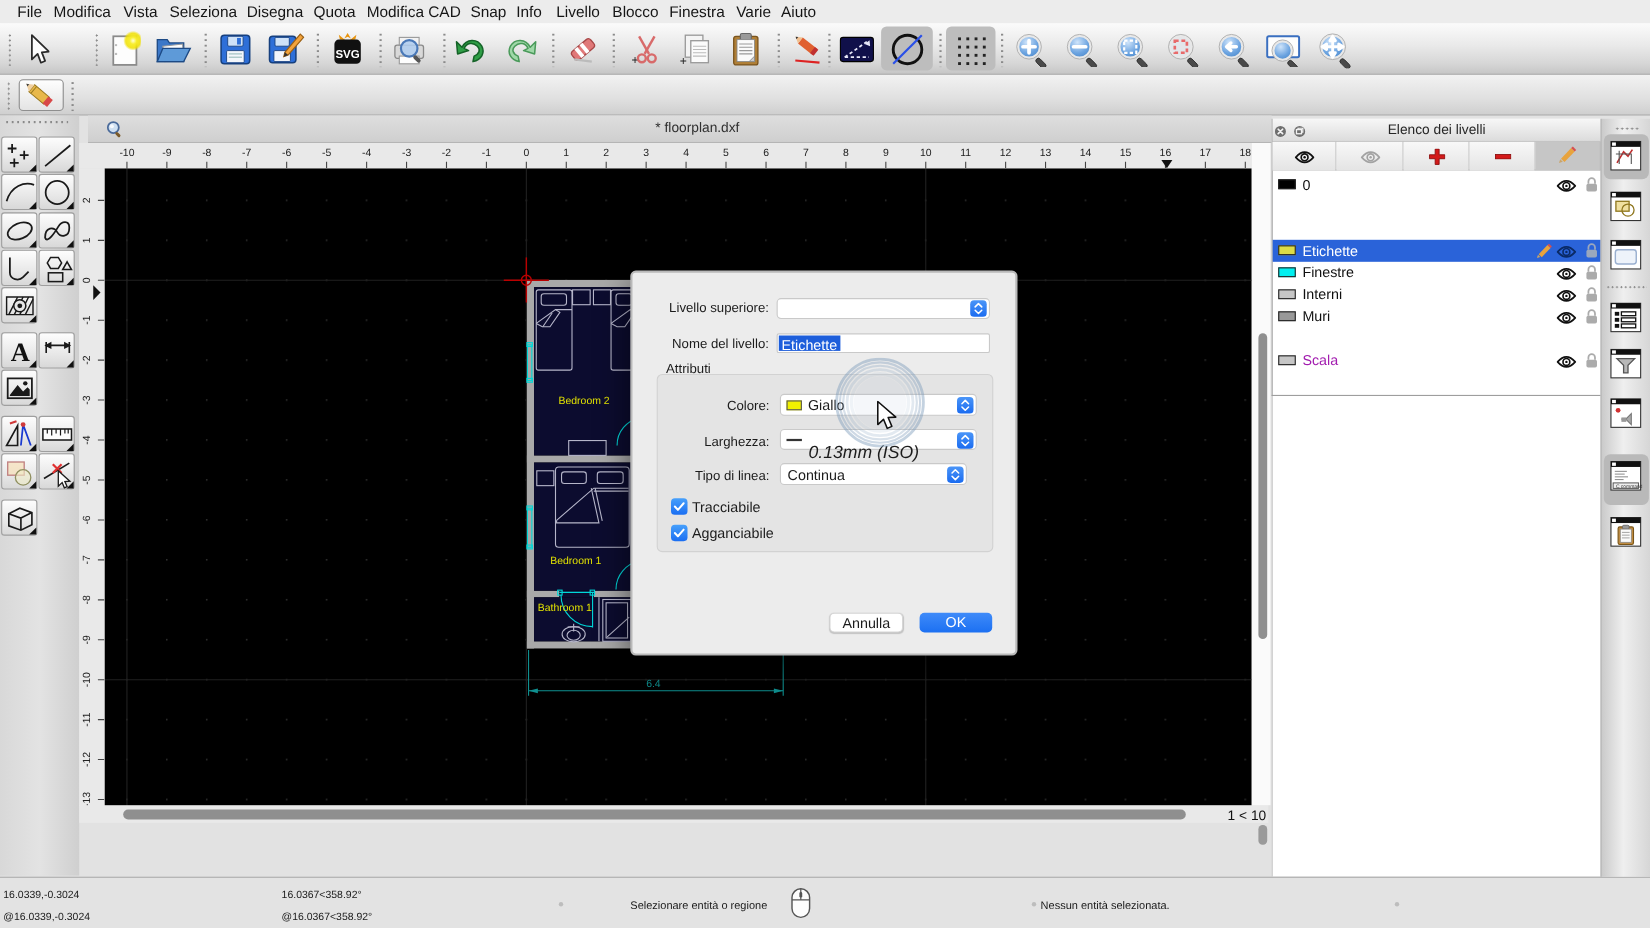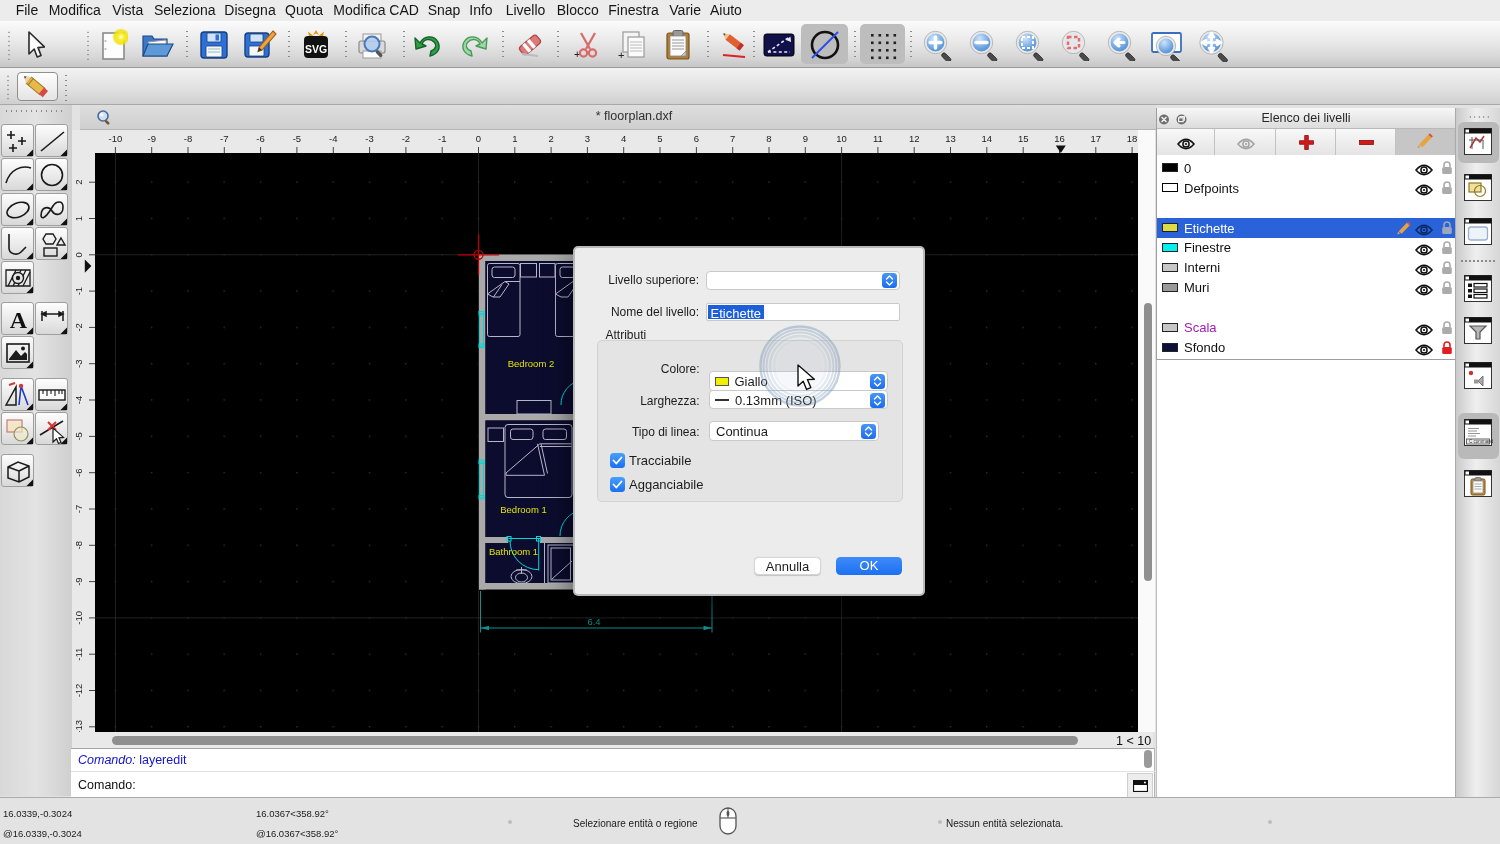--- a/index.html
+++ b/index.html
@@ -704,33 +704,20 @@
     </g>
   </svg>
   </div>
   <div id="hscrollrow"></div>
   <div id="hthumb"></div>
   <div id="pagetext">1 &lt; 10</div>
   <div id="vscroll"></div>
   <div id="vthumb"></div>
   <div id="vthumb2"></div>
 
-  <div id="cmdpanel">
-    <div id="cmdhist"><i>Comando:</i> layeredit</div>
-    <div id="cmdrow">
-        <span class="lbl">Comando:</span>
-      </div>
-      <div style="position:absolute; left:1056px; top:23.5px; width:25.5px; height:25px; background:#ededed; border:1px solid #cfcfcf;">
-        <svg style="position:absolute;left:4.5px;top:6px" width="15" height="12" viewBox="0 0 15 12">
-          <rect x="0.5" y="0.5" width="14" height="11" fill="#fff" stroke="#111" stroke-width="1.2"></rect>
-          <rect x="0.5" y="0.5" width="14" height="4.5" fill="#111"></rect>
-          <rect x="11" y="1.7" width="1.8" height="1.6" fill="#fff"></rect>
-        </svg>
-      </div>
-  </div>
   <div id="statusbar">
     <div style="left:3px; top:10px">16.0339,-0.3024</div>
     <div style="left:3px; top:30px">@16.0339,-0.3024</div>
     <div style="left:256px; top:10px">16.0367&lt;358.92°</div>
     <div style="left:256px; top:30px">@16.0367&lt;358.92°</div>
     <div style="left:573px; top:20px; font-size:10px">Selezionare entità o regione</div>
     <div style="left:946px; top:20px; font-size:10px">Nessun entità selezionata.</div>
     <div style="left:508px; top:22px; width:4px; height:4px; background:#bdbdbd; border-radius:2px"></div>
     <div style="left:938px; top:22px; width:4px; height:4px; background:#bdbdbd; border-radius:2px"></div>
     <div style="left:1268px; top:22px; width:4px; height:4px; background:#bdbdbd; border-radius:2px"></div>
@@ -787,33 +774,20 @@
         <span style="position:absolute;left:258px;top:4px"><svg width="18" height="12" viewBox="0 0 18 12">
             <path d="M1 6 Q9 -3.2 17 6 Q9 15.2 1 6 Z" fill="none" stroke="#111" stroke-width="1.6"></path>
             <circle cx="9" cy="6" r="3.1" fill="none" stroke="#111" stroke-width="1.5"></circle>
             <circle cx="9" cy="6" r="1.1" fill="#111"></circle>
           </svg></span>
         <span style="position:absolute;left:284px;top:3px"><svg width="12" height="14" viewBox="0 0 12 14">
             <path d="M3 6 L3 4 A3 3 0 0 1 9 4 L9 6" fill="none" stroke="#ababab" stroke-width="1.6"></path>
             <rect x="1.2" y="6" width="9.6" height="7" rx="1.6" fill="#ababab"></rect>
           </svg></span>
       </div>
-      <div class="lrow" style="top:70.1px; ">
-        <span class="sw" style="background:#ffffff; border-color:#000"></span>
-        <span class="nm" style="color:#101010">Defpoints</span>
-        <span style="position:absolute;left:258px;top:4px"><svg width="18" height="12" viewBox="0 0 18 12">
-            <path d="M1 6 Q9 -3.2 17 6 Q9 15.2 1 6 Z" fill="none" stroke="#111" stroke-width="1.6"></path>
-            <circle cx="9" cy="6" r="3.1" fill="none" stroke="#111" stroke-width="1.5"></circle>
-            <circle cx="9" cy="6" r="1.1" fill="#111"></circle>
-          </svg></span>
-        <span style="position:absolute;left:284px;top:3px"><svg width="12" height="14" viewBox="0 0 12 14">
-            <path d="M3 6 L3 4 A3 3 0 0 1 9 4 L9 6" fill="none" stroke="#ababab" stroke-width="1.6"></path>
-            <rect x="1.2" y="6" width="9.6" height="7" rx="1.6" fill="#ababab"></rect>
-          </svg></span>
-      </div>
       <div class="lrow" style="top:110.0px; background:#2a63d9;">
         <span class="sw" style="background:#dcdc46; border-color:#222"></span>
         <span class="nm" style="color:#fff">Etichette</span>
         <span style="position:absolute;left:239px;top:3px"><svg width="15" height="14" viewBox="0 0 15 14">
             <path d="M4.2 12.6 L1.2 13.5 L2.2 10.6 Z" fill="#caa56a"></path>
             <path d="M2.8 10.2 L10.8 1.8 L13.6 4.4 L5.6 12.8 Z" fill="#e8a33d"></path>
             <path d="M10.8 1.8 L12.2 0.6 L14.8 3.2 L13.6 4.4 Z" fill="#d65050"></path>
           </svg></span>
         <span style="position:absolute;left:258px;top:4px"><svg width="18" height="12" viewBox="0 0 18 12">
             <path d="M1 6 Q9 -3.2 17 6 Q9 15.2 1 6 Z" fill="none" stroke="#0a2a66" stroke-width="1.6"></path>
@@ -868,33 +842,20 @@
         <span class="sw" style="background:#c6c6c6; border-color:#222"></span>
         <span class="nm" style="color:#a21caf">Scala</span>
         <span style="position:absolute;left:258px;top:4px"><svg width="18" height="12" viewBox="0 0 18 12">
             <path d="M1 6 Q9 -3.2 17 6 Q9 15.2 1 6 Z" fill="none" stroke="#111" stroke-width="1.6"></path>
             <circle cx="9" cy="6" r="3.1" fill="none" stroke="#111" stroke-width="1.5"></circle>
             <circle cx="9" cy="6" r="1.1" fill="#111"></circle>
           </svg></span>
         <span style="position:absolute;left:284px;top:3px"><svg width="12" height="14" viewBox="0 0 12 14">
             <path d="M3 6 L3 4 A3 3 0 0 1 9 4 L9 6" fill="none" stroke="#ababab" stroke-width="1.6"></path>
             <rect x="1.2" y="6" width="9.6" height="7" rx="1.6" fill="#ababab"></rect>
-          </svg></span>
-      </div>
-      <div class="lrow" style="top:229.6px; ">
-        <span class="sw" style="background:#0d1038; border-color:#222"></span>
-        <span class="nm" style="color:#101010">Sfondo</span>
-        <span style="position:absolute;left:258px;top:4px"><svg width="18" height="12" viewBox="0 0 18 12">
-            <path d="M1 6 Q9 -3.2 17 6 Q9 15.2 1 6 Z" fill="none" stroke="#111" stroke-width="1.6"></path>
-            <circle cx="9" cy="6" r="3.1" fill="none" stroke="#111" stroke-width="1.5"></circle>
-            <circle cx="9" cy="6" r="1.1" fill="#111"></circle>
-          </svg></span>
-        <span style="position:absolute;left:284px;top:3px"><svg width="12" height="14" viewBox="0 0 12 14">
-            <path d="M3 6 L3 4 A3 3 0 0 1 9 4 L9 6" fill="none" stroke="#e02020" stroke-width="1.6"></path>
-            <rect x="1.2" y="6" width="9.6" height="7" rx="1.6" fill="#e02020"></rect>
           </svg></span>
       </div>
     </div>
   <div id="rightstrip">
       <div style="position:absolute; left:12px; top:8px; width:22px; height:2px; background-image:radial-gradient(circle,#8a8a8a 0.9px,transparent 1px); background-size:4.5px 2px;"></div>
       <div class="rsbg" style="top:14px; height:41px;"></div>
       <div style="position:absolute; left:4px; top:152px; width:37px; height:2px; background-image:radial-gradient(circle,#8a8a8a 0.8px,transparent 1px); background-size:4px 2px;"></div>
       <div class="rsbg" style="top:305px; height:46px;"></div>
       <svg class="rsbtn" style="top:20px" width="28" height="28" viewBox="0 0 28 28">
         <rect x="0.5" y="0.5" width="27" height="26" fill="#fff" stroke="#333" stroke-width="1"></rect>
@@ -979,31 +940,31 @@
             <path d="M4.5 6 L7.5 3 L10.5 6 M4.5 9 L7.5 12 L10.5 9" stroke="#fff" stroke-width="1.4" fill="none" stroke-linecap="round" stroke-linejoin="round"></path>
           </svg></div>
     </div>
     <div class="lb" style="left:14px; top:56.5px; width:110px;">Nome del livello:</div>
     <div class="fld" style="left:130.5px; top:54.5px; width:194.5px; height:18px; border-radius:2px;">
       <span style="position:absolute; left:1px; top:1px; bottom:1px; background:#1d5edb; font-size:13px; color:#fff; padding:1px 3px 0 3px;">Etichette</span>
     </div>
     <div style="position:absolute; left:30.5px; top:80px; font-size:12px; color:#1c1c1c;">Attributi</div>
     <div class="grpbox" style="left:21.5px; top:91.5px; width:306px; height:162px;"></div>
     <div class="lb" style="left:24.5px; top:113.5px; width:100px;">Colore:</div>
-    <div class="fld" style="left:134px; top:123px; width:178.5px; height:19.5px;">
+    <div class="fld" style="left:134px; top:110px; width:178.5px; height:19.5px;">
       <span style="position:absolute; left:4.5px; top:5px; width:14.7px; height:9px; background:#f0f000; border:1px solid #555;"></span>
       <span style="position:absolute; left:24.5px; top:2px; font-size:13px; color:#1c1c1c;">Giallo</span>
       <div class="stepper" style="top:2px;"><svg width="15" height="15">
             <path d="M4.5 6 L7.5 3 L10.5 6 M4.5 9 L7.5 12 L10.5 9" stroke="#fff" stroke-width="1.4" fill="none" stroke-linecap="round" stroke-linejoin="round"></path>
           </svg></div>
     </div>
     <div class="lb" style="left:24.5px; top:145.5px; width:100px;">Larghezza:</div>
     <div class="fld" style="left:134px; top:141.5px; width:178.5px; height:19.5px;">
       <span style="position:absolute; left:5px; top:8.5px; width:14px; height:1.5px; background:#333;"></span>
-      <span style="position:absolute; left:25px; top:2px; font-size:13px; color:#1c1c1c;">0.13mm (ISO)</span>
+      <span style="position:absolute; left:25px; top:12px; font-size:16px; color:#1c1c1c;font-style:italic;">0.13mm (ISO)</span>
       <div class="stepper" style="top:2px;"><svg width="15" height="15">
             <path d="M4.5 6 L7.5 3 L10.5 6 M4.5 9 L7.5 12 L10.5 9" stroke="#fff" stroke-width="1.4" fill="none" stroke-linecap="round" stroke-linejoin="round"></path>
           </svg></div>
     </div>
     <div class="lb" style="left:24.5px; top:177px; width:100px;">Tipo di linea:</div>
     <div class="fld" style="left:134px; top:173px; width:170px; height:19.5px;">
       <span style="position:absolute; left:6px; top:2px; font-size:13px; color:#1c1c1c;">Continua</span>
       <div class="stepper" style="top:2px;"><svg width="15" height="15">
             <path d="M4.5 6 L7.5 3 L10.5 6 M4.5 9 L7.5 12 L10.5 9" stroke="#fff" stroke-width="1.4" fill="none" stroke-linecap="round" stroke-linejoin="round"></path>
           </svg></div>

